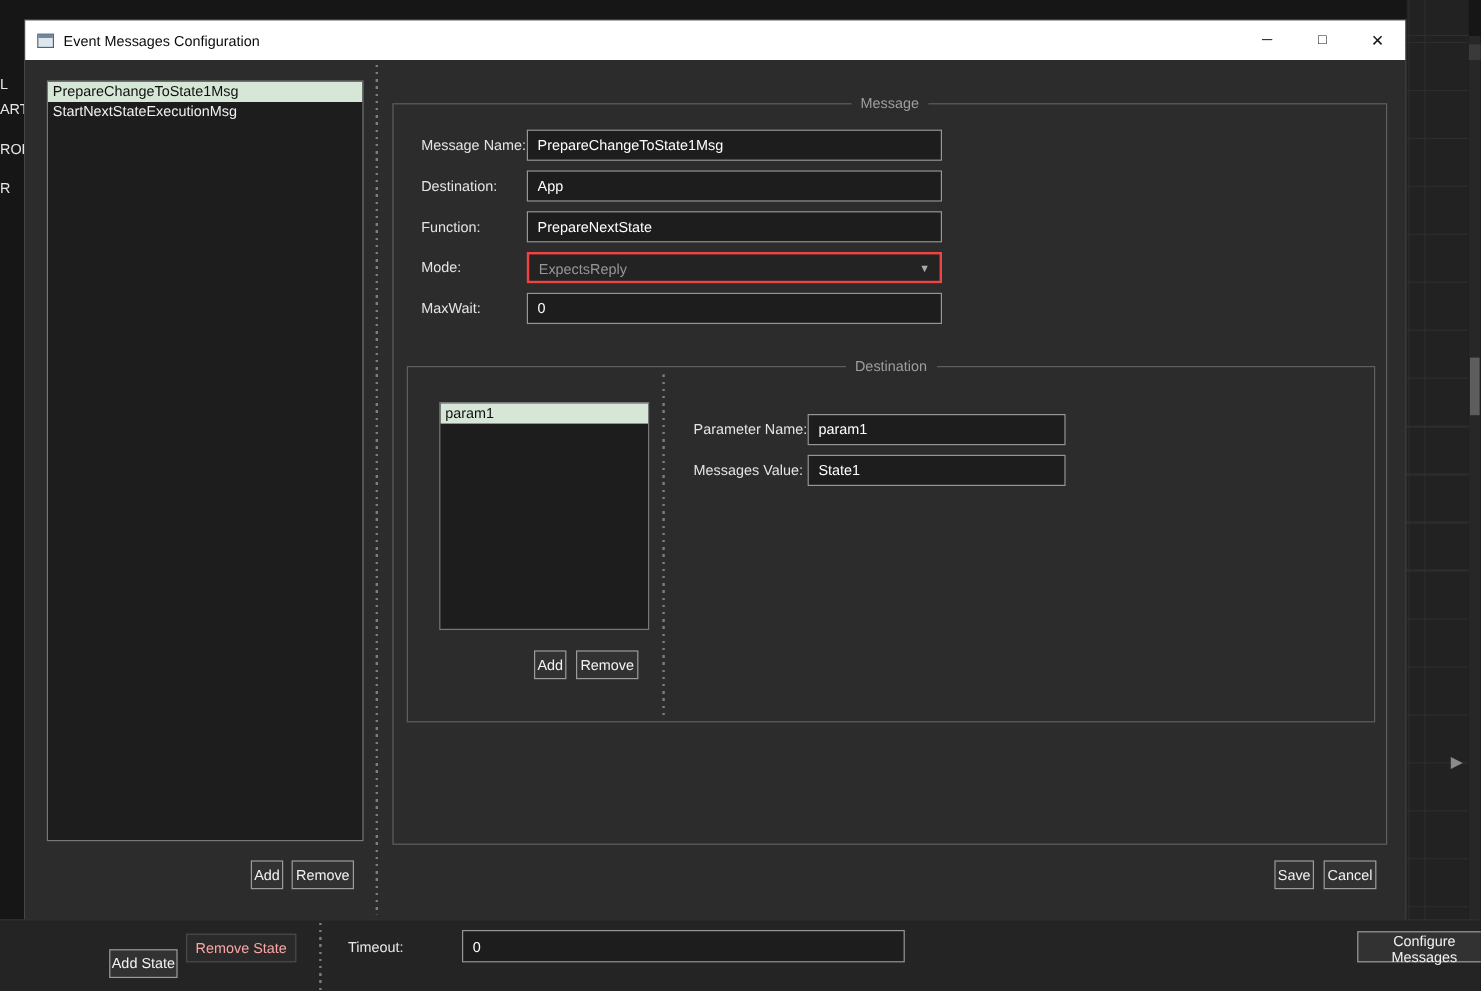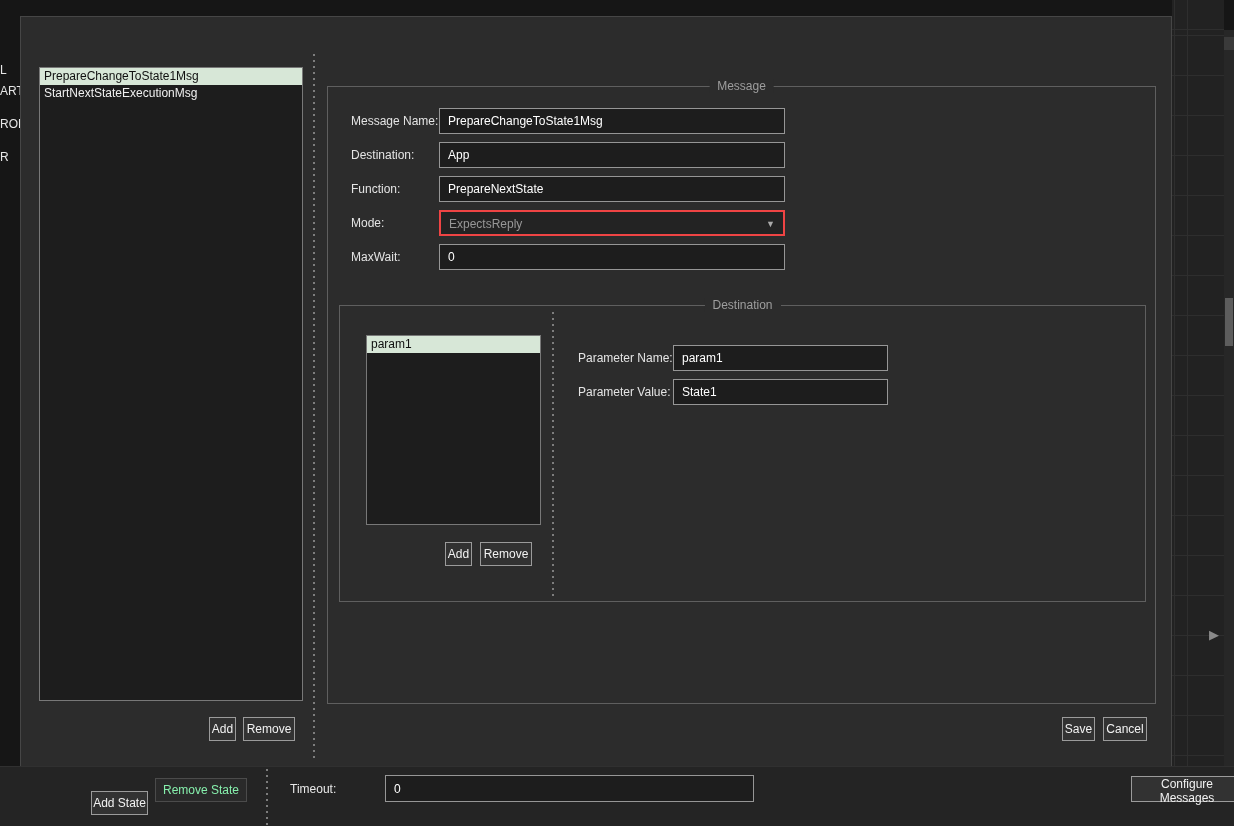--- a/index.html
+++ b/index.html
@@ -25,21 +25,21 @@
   .bg-scroll-corner { position:absolute; left:1224px; top:37px; width:10px; height:13px; background:#3a3a3a; }
   .bg-scroll-thumb { position:absolute; left:1px; top:268px; width:8px; height:48px; background:#5d5d5d; }
   .bg-arrow { position:absolute; left:1209px; top:628px; color:#8a8a8a; font-size:13px; line-height:13px; }
 
   .bottom-bar { position:absolute; left:0; top:766px; width:1234px; height:60px;
     background:#242424; border-top:1px solid #303030; }
   .btn { background:#323232; border:1px solid #9b9b9b; color:#f2f2f2; font-size:12px;
     font-family:"Liberation Sans", sans-serif; text-align:center; cursor:default; }
   .btn-add-state { position:absolute; left:91px; top:24px; width:57px; height:24px; }
   .btn-remove-state { position:absolute; left:155px; top:11px; width:92px; height:24px;
-    color:#86efac; border-color:#4b4b4b; background:#2a2a2a; }
+    color:#fca5a5; border-color:#4b4b4b; background:#2a2a2a; }
   .splitter-v { background-image:repeating-linear-gradient(to bottom, #7d7d7d 0 2px, transparent 2px 6px); width:2px; }
   .bottom-splitter { position:absolute; left:266px; top:2px; height:56px; }
   .timeout-label { position:absolute; left:290px; top:15px; color:#e8e8e8; }
   .timeout-input { position:absolute; left:385px; top:8px; width:369px; height:27px; }
   .text-input { background:#1d1d1d; border:1px solid #969696; color:#ffffff; font-size:12px;
     font-family:"Liberation Sans", sans-serif; padding:0 8px; outline:none; }
   .btn-configure { position:absolute; left:1131px; top:9px; width:112px; height:26px; }
 
   
   .dialog { position:absolute; left:20px; top:16px; width:1152px; height:750px;
@@ -118,20 +118,27 @@
     <button class="btn btn-add-state">Add State</button>
     <button class="btn btn-remove-state" disabled="">Remove State</button>
     <div class="splitter-v bottom-splitter"></div>
     <span class="timeout-label">Timeout:</span>
     <input class="text-input timeout-input" value="0" style="">
     <button class="btn btn-configure">Configure Messages</button>
   </div>
 
   <div class="dialog">
 
+    <div class="titlebar">
+      <span class="app-icon"></span>
+      <span class="dlg-title">Event Messages Configuration</span>
+      <span class="win-btn win-min">─</span>
+      <span class="win-btn win-max">□</span>
+      <span class="win-btn win-close">✕</span>
+    </div>
 
     <div class="dialog-body">
 
       <div class="listbox msg-list">
         <div class="list-item selected">PrepareChangeToState1Msg</div>
         <div class="list-item">StartNextStateExecutionMsg</div>
       </div>
       <button class="btn btn-list-add">Add</button>
       <button class="btn btn-list-remove">Remove</button>
 
@@ -173,21 +180,21 @@
           <button class="btn btn-param-add">Add</button>
           <button class="btn btn-param-remove">Remove</button>
 
           <div class="splitter-v params-splitter"></div>
 
           <div class="param-row prow-0">
             <span class="param-label">Parameter Name:</span>
             <input class="text-input param-input" value="param1" style="">
           </div>
           <div class="param-row prow-1">
-            <span class="param-label">Parameter Value:</span>
+            <span class="param-label">Messages Value:</span>
             <input class="text-input param-input" value="State1" style="">
           </div>
         </div>
       </div>
 
       <button class="btn btn-save">Save</button>
       <button class="btn btn-cancel">Cancel</button>
 
     </div>
   </div>

